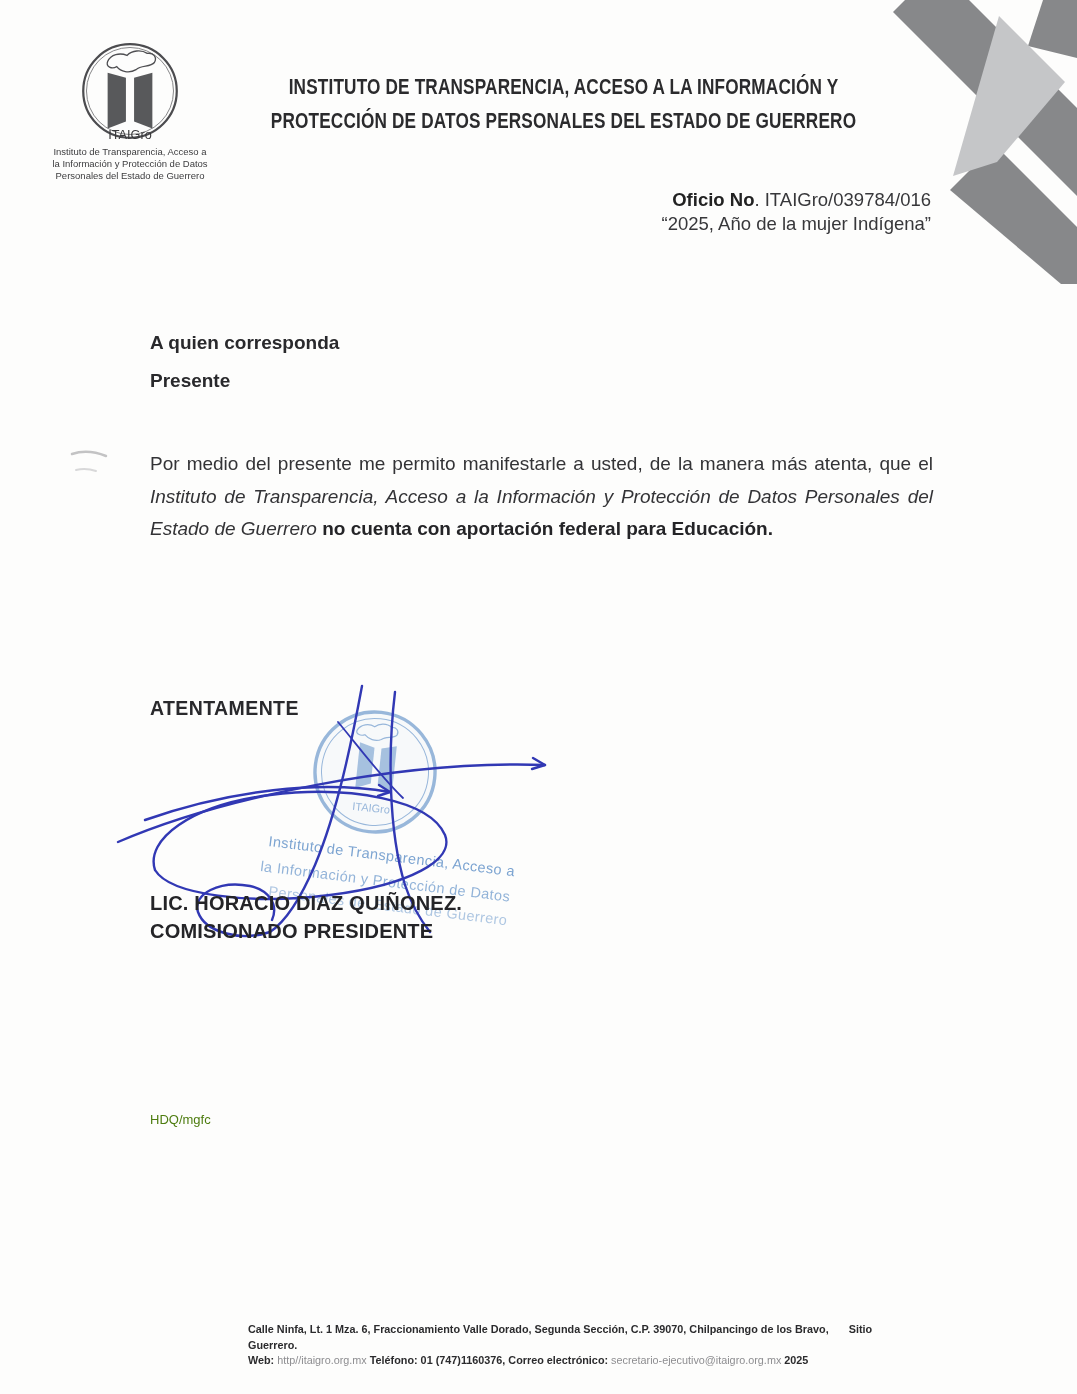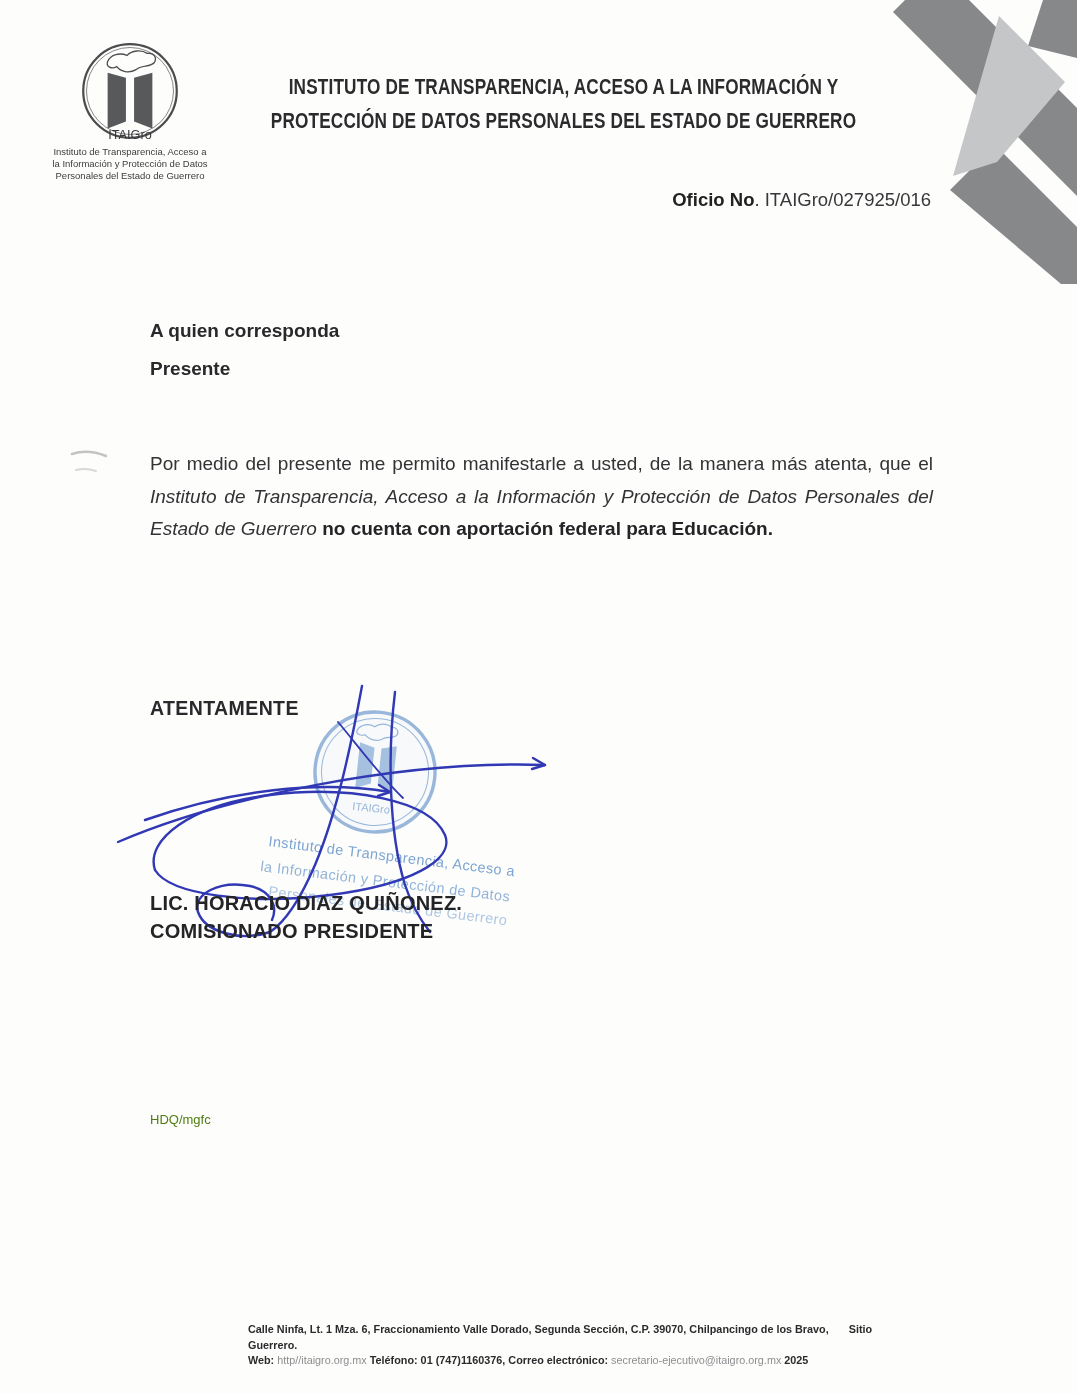--- a/index.html
+++ b/index.html
@@ -25,21 +25,21 @@
     transform:scaleX(.8);transform-origin:50% 0;
     white-space:nowrap;
   }
   
   .oficio-block{
     position:absolute;right:146px;top:188px;text-align:right;
     font-size:18.5px;line-height:23.5px;color:#37373a;
   }
   .oficio-block b{color:#222;}
   
-  .recipient{position:absolute;left:150px;top:320px;font-weight:700;font-size:19px;color:#29292c;}
+  .recipient{position:absolute;left:150px;top:332px;font-weight:700;font-size:19px;color:#29292c;}
   .recipient div{margin-bottom:16px;}
   
   .body-p{
     position:absolute;left:150px;width:783px;
     font-size:19px;line-height:32.5px;color:#333336;
     text-align:justify;
   }
   .p1{top:448px;}
   .p2{top:562px;}
   .body-p em{font-style:italic;}
@@ -87,21 +87,22 @@
       <div>Personales del Estado de Guerrero</div>
     </div>
   </div>
 
   <div class="org-title">
     <div>INSTITUTO DE TRANSPARENCIA, ACCESO A LA INFORMACIÓN Y</div>
     <div>PROTECCIÓN DE DATOS PERSONALES DEL ESTADO DE GUERRERO</div>
   </div>
 
   <div class="oficio-block">
-    <div><b>Oficio No</b><span>. ITAIGro/027925/016</span></div>
+    <div><b>Oficio No</b><span>. ITAIGro/039784/016</span></div>
+    <div>“2025, Año de la mujer Indígena”</div>
   </div>
 
   <div class="recipient">
     <div>A quien corresponda</div>
     <div>Presente</div>
   </div>
 
   <div class="body-p p1"><span>Por medio del presente me permito manifestarle a usted, de la manera más atenta, que el </span><em>Instituto de Transparencia, Acceso a la Información y Protección de Datos Personales del Estado de Guerrero </em><strong>no cuenta con aportación federal para Educación.</strong></div>
 
 

